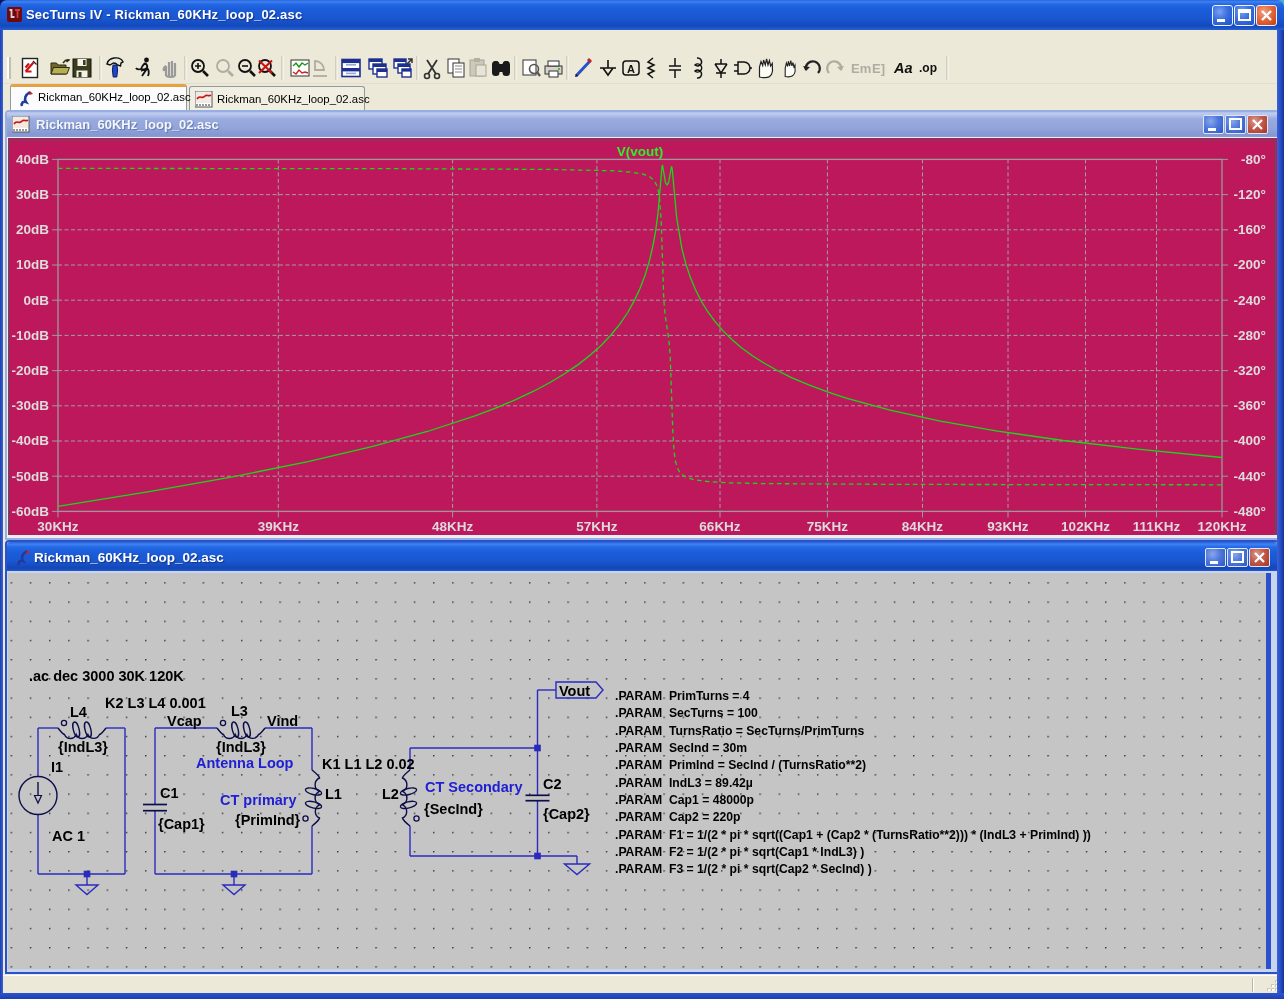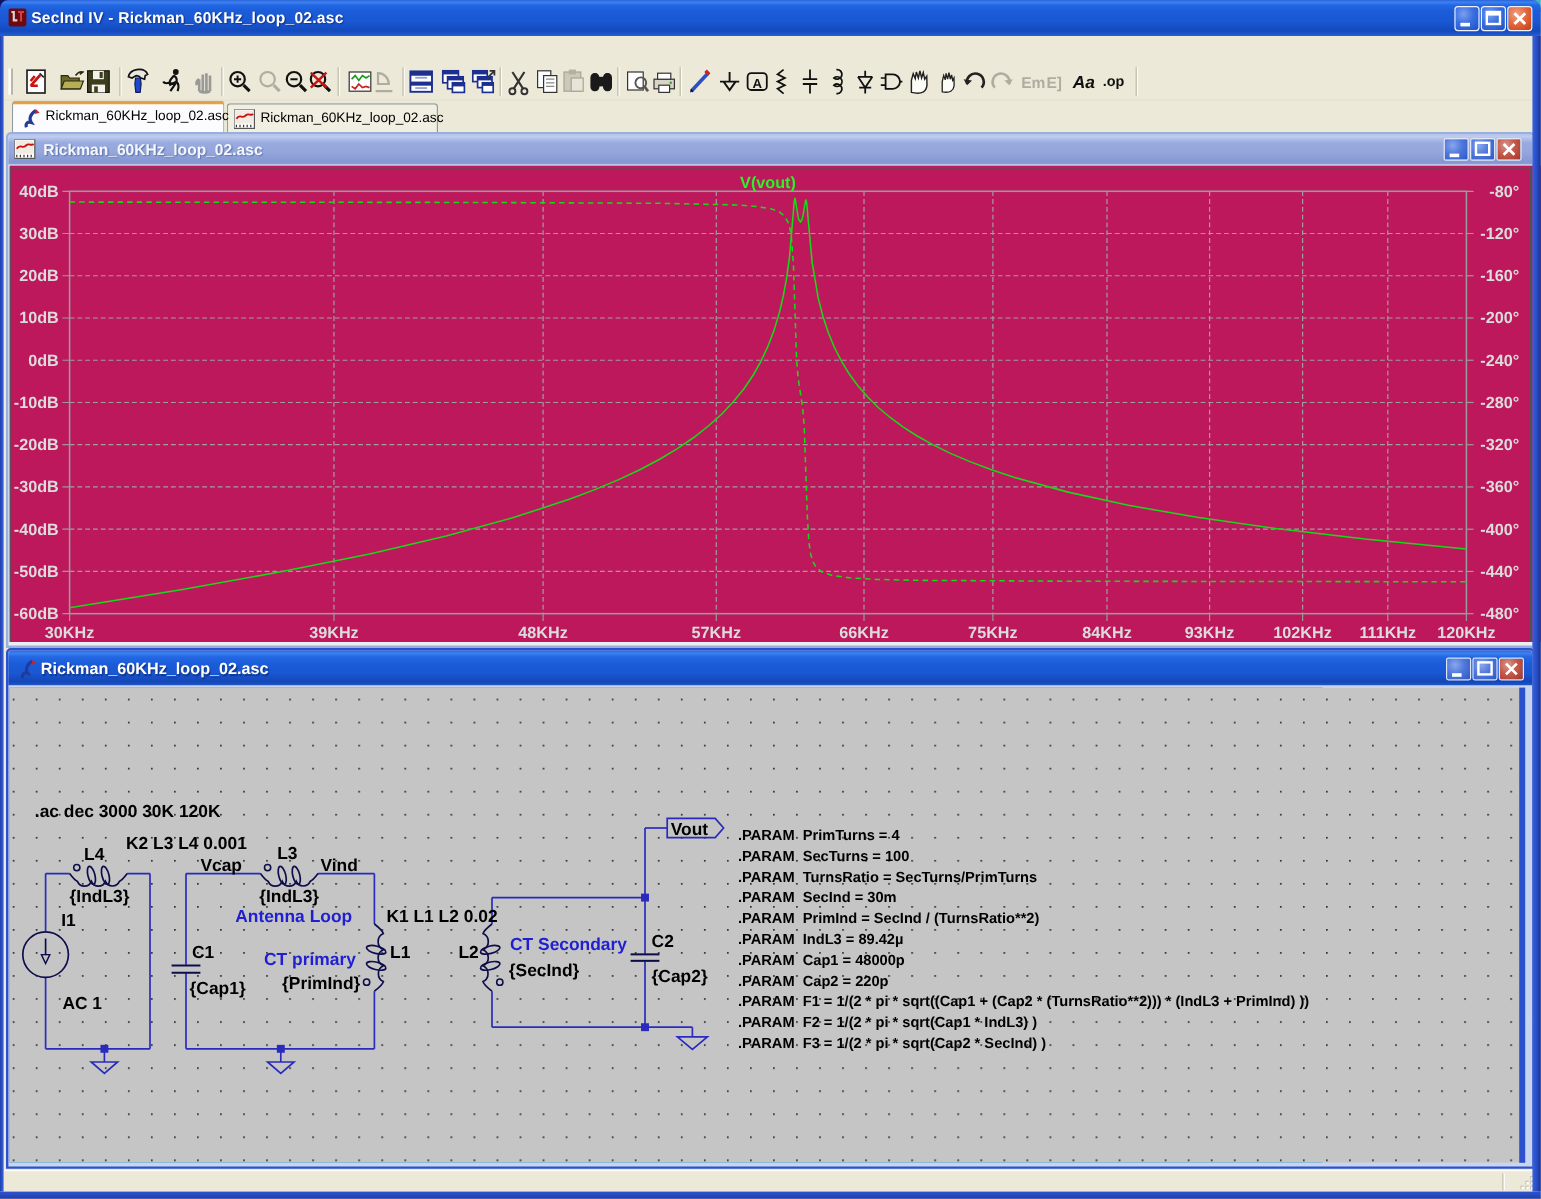--- a/index.html
+++ b/index.html
@@ -28,42 +28,42 @@
 #wwin{left:5px;top:110px;width:1274px;height:430px;background:#eceef2;border:2px solid #97aee0;border-radius:4px 4px 0 0}
 #wtitle{left:7px;top:112px;width:1270px;height:25px;border-radius:3px 3px 0 0;
 background:linear-gradient(180deg,#a6bbе8 0%,#bdcef2 8%,#94abe1 30%,#8ba3dc 60%,#7d97d6 88%,#8fa6dd 100%);
 background:linear-gradient(180deg,#aebfe9 0%,#bfccf0 7%,#99aade 28%,#93a5da 62%,#8497d3 92%,#8b9dd6 100%)}
 #wtitle .txt{position:absolute;left:29px;top:5px;color:#f4f6fb;font-size:13px;font-weight:bold;text-shadow:1px 1px 1px #5f77ad;white-space:nowrap}
 #wclient{left:8px;top:138px;width:1276px;height:397px;background:#be185d}
 #swin{left:5px;top:540px;width:1274px;height:434px;background:#c9d4ee;border:2px solid #2b51cc;border-radius:4px 4px 0 0}
 #stitle{left:7px;top:542px;width:1270px;height:29px;border-radius:3px 3px 0 0;
 background:linear-gradient(180deg,#2b63d6 0%,#3c82f3 8%,#2468e4 18%,#1b5cd9 38%,#1a57d2 65%,#1347b8 90%,#2157c8 100%)}
 #stitle .txt{position:absolute;left:27px;top:8px;color:#fff;font-size:13.5px;font-weight:bold;text-shadow:1px 1px 1px #12348a;white-space:nowrap}
-#sclient{left:8px;top:573px;width:1094px;height:396px;background:#0ea5e9}
+#sclient{left:8px;top:573px;width:1094px;height:396px;background:#d946ef}
 .cbtn{position:absolute;width:21px;height:19px;border-radius:2px;border:1px solid #dfe6f5}
 .cbtn.b1,.cbtn.b2{background:radial-gradient(circle at 35% 30%,#89a7ea 0%,#4f78dd 45%,#2f57c4 100%)}
 .cbtn.b3{background:radial-gradient(circle at 35% 30%,#d89a90 0%,#c4594a 45%,#a53526 100%)}
 
 #status{left:3px;top:975px;width:1278px;height:18px;background:#ece9d8;border-top:1px solid #fff}
 #bbot{left:0;top:993px;width:1284px;height:6px;background:linear-gradient(180deg,#2e53cf,#1d3fae)}
 #bleft{left:0;top:30px;width:3px;height:963px;background:linear-gradient(90deg,#1d3fae,#3a63da)}
 #bright{left:1277px;top:30px;width:7px;height:963px;background:linear-gradient(90deg,#3a63da 0%,#2448c0 60%,#16328f 100%)}
 text{font-family:"Liberation Sans",sans-serif}
 </style></head>
 <body>
 <div id="root">
 <div class="abs" style="left:0;top:0;width:10px;height:10px;background:#10135e"></div>
     <div class="abs" style="left:1274px;top:0;width:10px;height:10px;background:#43b5c0"></div>
     <div id="title" class="abs">
   <svg class="abs" style="left:7px;top:6px" width="16" height="17">
         <rect x="0" y="1" width="15" height="15" rx="2" fill="#6d0a10"></rect>
         <path d="M2.5 4 L4.5 4 L4.5 11 L7.5 11" stroke="#ddd0d0" stroke-width="1.8" fill="none"></path>
         <path d="M8 4 L13 4 M10.5 4 L10.5 12" stroke="#d04040" stroke-width="1.8" fill="none"></path>
       </svg>
-  <div class="txt">SecInd IV - Rickman_60KHz_loop_02.asc</div>
+  <div class="txt">SecTurns IV - Rickman_60KHz_loop_02.asc</div>
   <div class="wbtn min" style="left:1212px">
         <svg width="21" height="21">
           <rect x="4" y="13" width="8" height="3" fill="#fff"></rect>
         </svg>
       </div>
   <div class="wbtn max" style="left:1234px">
         <svg width="21" height="21">
           <rect x="4" y="4" width="11" height="10" fill="none" stroke="#fff" stroke-width="2"></rect>
           <rect x="4" y="4" width="11" height="3" fill="#fff"></rect>
         </svg>

